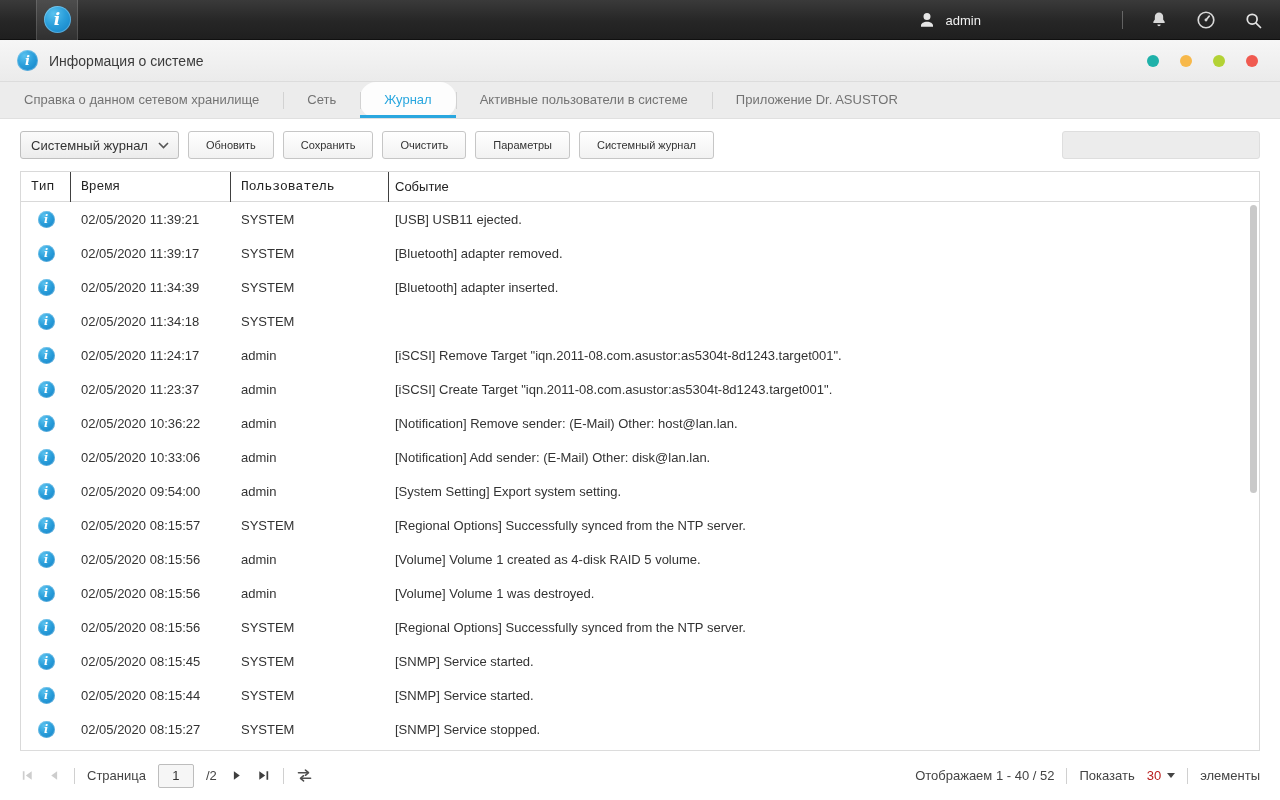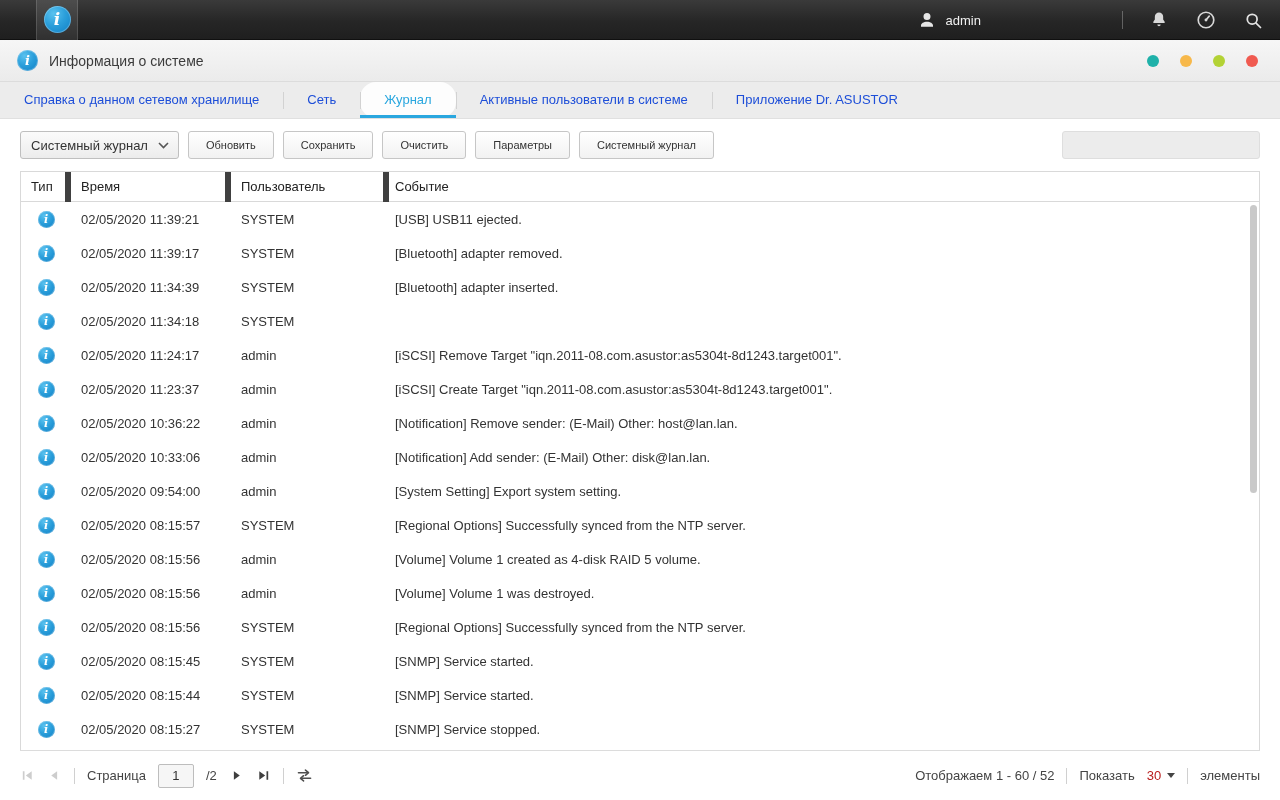--- a/index.html
+++ b/index.html
@@ -34,21 +34,21 @@
     display:flex; flex-direction:column; }
 
   .win-header { height:42px; flex:0 0 42px; background:linear-gradient(180deg,#f6f6f6,#ebebeb);
     border-bottom:1px solid #dcdcdc; display:flex; align-items:center; padding-left:17px; position:relative; }
   .win-title { margin-left:11px; font-size:14px; color:#3b3b3b; }
   .win-dots { position:absolute; right:22px; top:0; height:42px; display:flex; align-items:center; gap:21px; }
   .dot { width:12px; height:12px; border-radius:50%; display:inline-block; }
 
   
   .tab-bar { height:37px; flex:0 0 37px; background:#ececec; display:flex; border-bottom:1px solid #e0e0e0; }
-  .tab { padding:0 24px; line-height:36px; font-size:13px; color:#1d4ed8; position:relative; cursor:default; white-space:nowrap; }
+  .tab { padding:0 24px; line-height:36px; font-size:13px; color:#737373; position:relative; cursor:default; white-space:nowrap; }
   .tab:not(:first-child)::before { content:""; position:absolute; left:0; top:10px; height:17px; width:1px; background:#d2d2d2; }
   .tab.active { background:#fdfdfd; color:#2aa7df;border-radius:16px; }
   .tab.active::after { content:""; position:absolute; left:0; right:0; bottom:0; height:3px; background:#2aa7df; }
 
   
   .toolbar { height:52px; flex:0 0 52px; display:flex; align-items:center; gap:9px; padding:0 20px; background:#fff; }
   .dropdown { height:28px; min-width:152px; border:1px solid #bfbfbf; border-radius:3px;
     background:linear-gradient(180deg,#fbfbfb,#ececec); display:flex; align-items:center;
     justify-content:space-between; padding:0 9px 0 10px; font-size:13px; color:#333; gap:10px; cursor:default; }
   .tb-btn { height:28px; padding:0 17px; border:1px solid #c6c6c6; border-radius:3px;
@@ -63,21 +63,21 @@
   .table-area { flex:1 1 auto; margin:0 20px; border:1px solid #d9d9d9; border-bottom:none;
     position:relative; overflow:hidden; background:#fff; }
   .thead { height:30px; display:flex; align-items:center; border-bottom:1px solid #d9d9d9; }
   .cell { font-size:13px; color:#333; white-space:nowrap; overflow:hidden; }
   .th { height:30px; line-height:29px; color:#222; }
   .c-type { width:50px; flex:0 0 50px; padding-left:10px; }
   .trow .c-type { display:flex; align-items:center; justify-content:center; padding-left:0; }
   .c-time { width:160px; flex:0 0 160px; padding-left:10px; }
   .c-user { width:158px; flex:0 0 158px; padding-left:10px; }
   .c-event { flex:1 1 auto; padding-left:6px; padding-right:20px; }
-  .th.c-type, .th.c-time, .th.c-user { border-right:6px solid #404040; }
+  .th.c-type, .th.c-time, .th.c-user { border-right:1px solid #404040;font-family:Liberation Mono, monospace; }
   .trow { height:34px; display:flex; align-items:center; }
   .vscroll-thumb { position:absolute; top:33px; right:2px; width:7px; height:288px; background:#c9c9c9; border-radius:4px; }
 
   
   .footer { height:50px; flex:0 0 50px; margin:0 20px; border-top:1px solid #dcdcdc;
     display:flex; align-items:center; gap:12px; font-size:13px; color:#444; background:#fff; }
   .fbtn { display:flex; align-items:center; color:#3f3f3f; cursor:default; }
   .fbtn.dis { color:#cdcdcd; }
   .vsep { width:1px; height:16px; background:#d0d0d0; display:inline-block; }
   .page-input { width:36px; height:24px; text-align:center; border:1px solid #bdbdbd; background:#f6f6f6;
@@ -337,21 +337,21 @@
     <span class="fbtn">
       <svg width="17" height="15" viewBox="0 0 18 16" fill="none" stroke="#4f4f4f" stroke-width="1.6" stroke-linecap="round" stroke-linejoin="round">
           <path d="M2.5 5h10"></path>
           <path d="M10 2.2L13.3 5 10 7.8"></path>
           <path d="M15.5 11h-10"></path>
           <path d="M8 8.2L4.7 11 8 13.8"></path>
         </svg>
     </span>
 
     <span class="foot-right">
-      <span>Отображаем 1 - 60 / 52</span>
+      <span>Отображаем 1 - 40 / 52</span>
       <span class="vsep"></span>
       <span>Показать</span>
       <span class="page-size">
         <span>30</span>
         <span class="caret"></span>
       </span>
       <span class="vsep"></span>
       <span>элементы</span>
     </span>
   </div>

